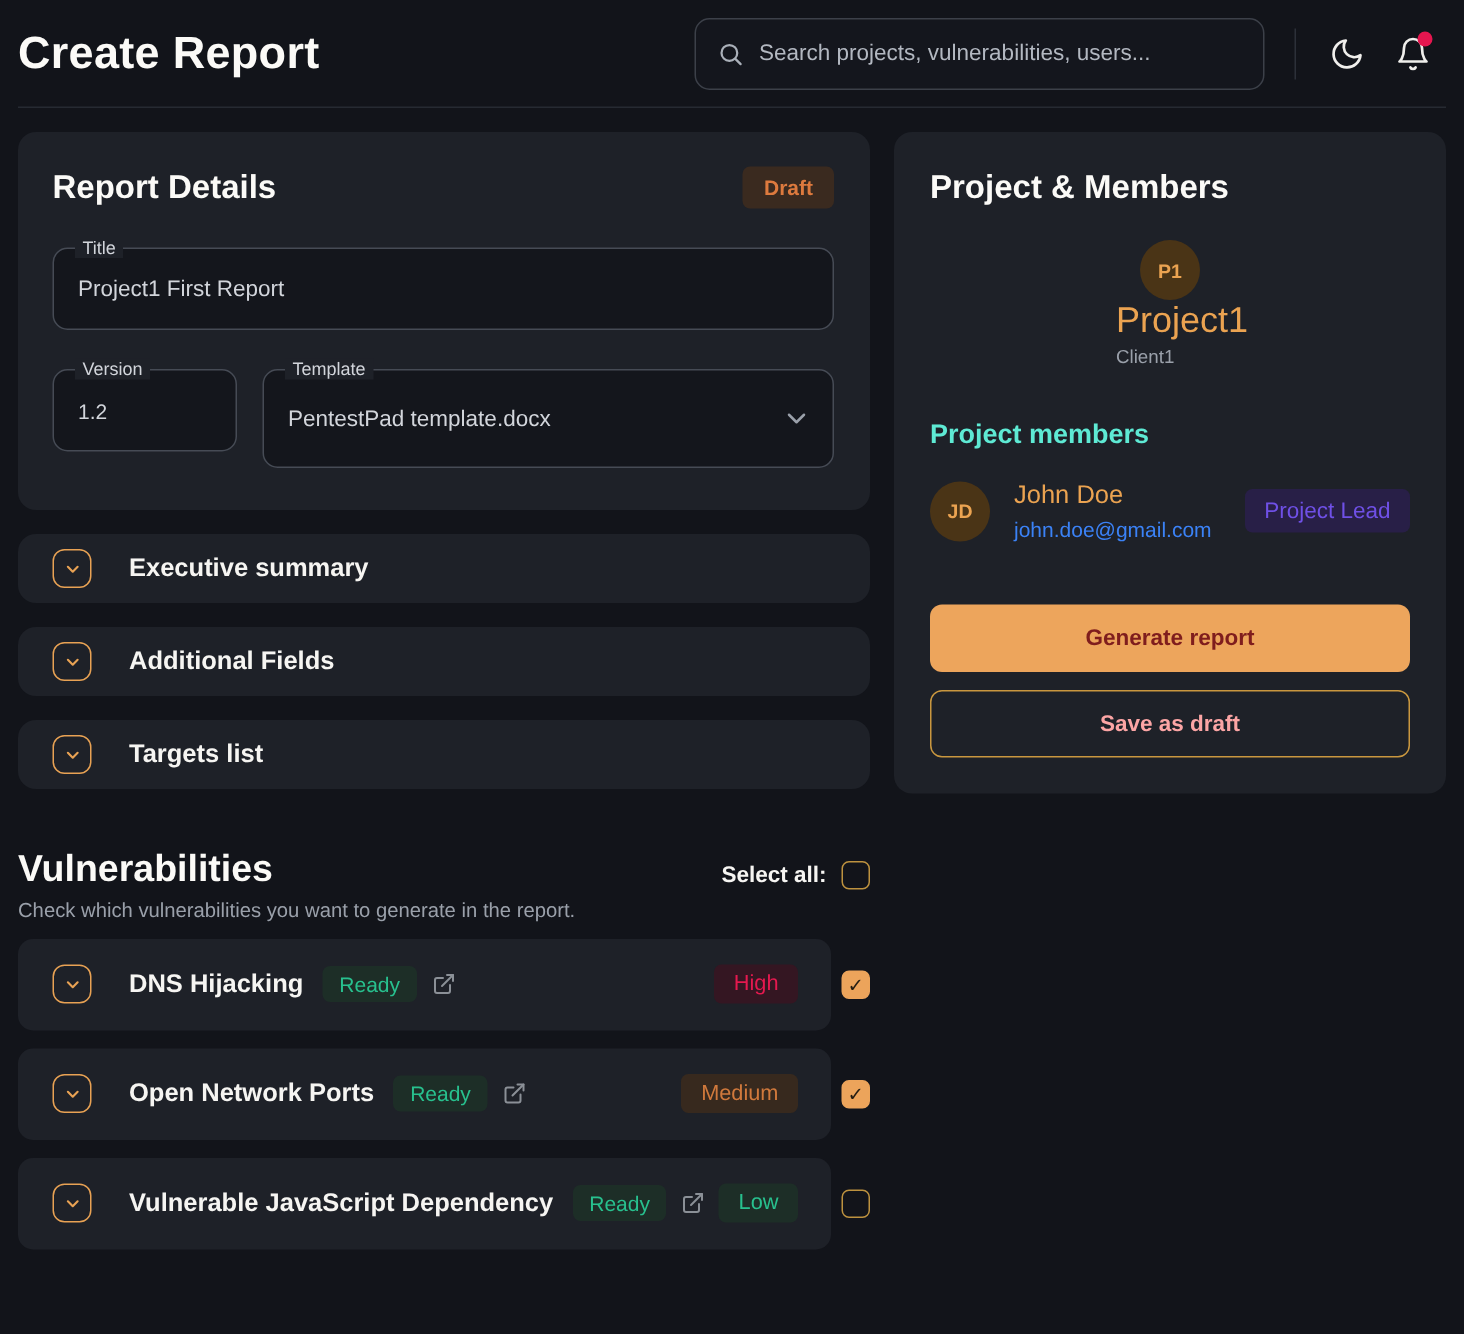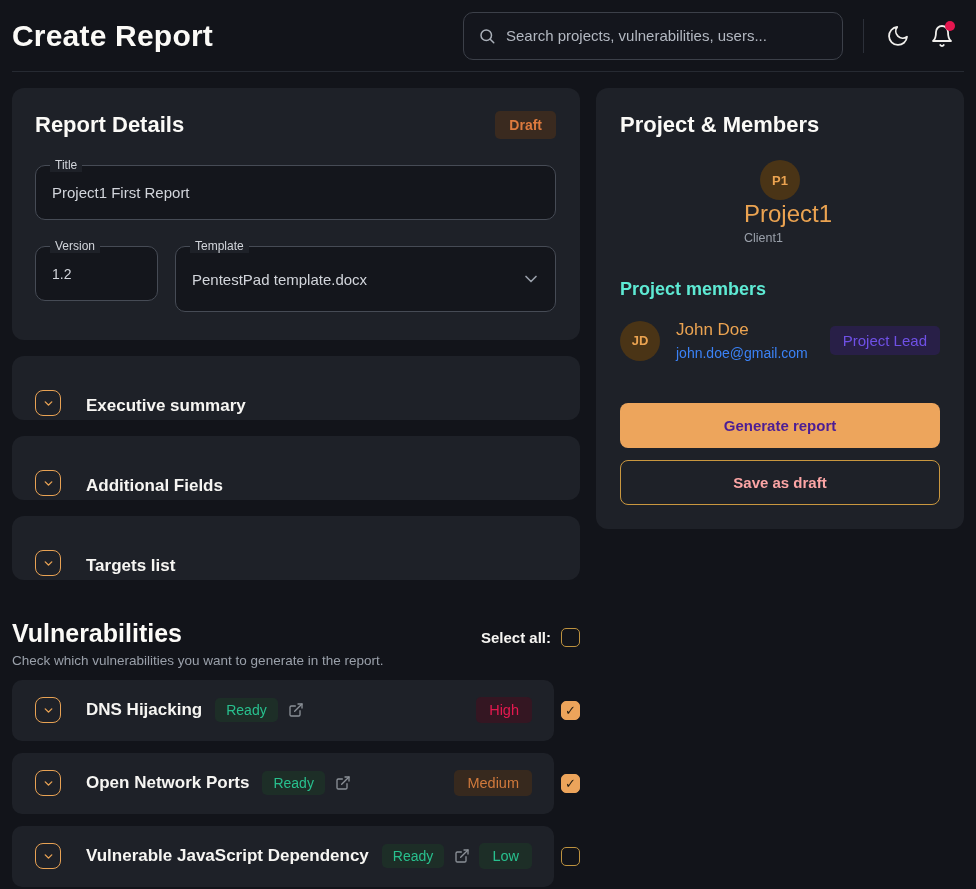--- a/index.html
+++ b/index.html
@@ -63,21 +63,21 @@
     display:flex; align-items:center;
   }
   .title-field { height:55px; margin-top:26px; }
   .field-row { display:flex; gap:17px; margin-top:26px; }
   .version-field { width:123px; height:55px; flex:0 0 123px; }
   .template-field { flex:1; height:66px; display:flex; align-items:center; }
   .template-field .chevron { color:#9aa0aa; width:20px; height:20px; margin-right:14px; flex:0 0 auto; }
 
   
   .accordion {
-    height:64px; margin-top:16px; display:flex; align-items:flex-end; padding:4px 23px; cursor:pointer;
+    height:46px; margin-top:16px; display:flex; align-items:center; padding:12px 23px; cursor:pointer;
   }
   .accordion:first-of-type { margin-top:18px; }
   .toggle-btn {
     width:26px; height:26px; border:1.7px solid #e8a254; border-radius:8px; background:transparent;
     color:#e8a254; display:flex; align-items:center; justify-content:center; cursor:pointer; flex:0 0 auto;
   }
   .toggle-btn svg { width:13px; height:13px; }
   .accordion .acc-label, .vuln-name { font-size:17px; font-weight:700; color:#f6f5f2; margin-left:25px; }
 
   
@@ -130,21 +130,21 @@
   .member-name { font-size:17px; color:#eba351; cursor:pointer; }
   .member-email { font-size:14px; color:#3b82f6; margin-top:5px; }
   .role-badge {
     margin-left:auto; background:#281f47; color:#6f50e6; font-size:15px;
     padding:6px 13px; border-radius:5px;
   }
   .btn {
     width:100%; height:45px; border-radius:8px; font-size:15px; font-weight:700;
     font-family:inherit; cursor:pointer; display:flex; align-items:center; justify-content:center;
   }
-  .btn-primary { background:#eda55c; border:none; color:#4c1d95; margin-top:42px; }
+  .btn-primary { background:#eda55c; border:none; color:#7f1d1d; margin-top:42px; }
   .btn-outline { background:transparent; border:1px solid #c9973f; color:#fca5a5; margin-top:12px; }
 </style>
 </head>
 <body>
 
 <div class="page">
 
   <header class="topbar">
     <h1 class="page-title">Create Report</h1>
     <div class="topbar-right">

